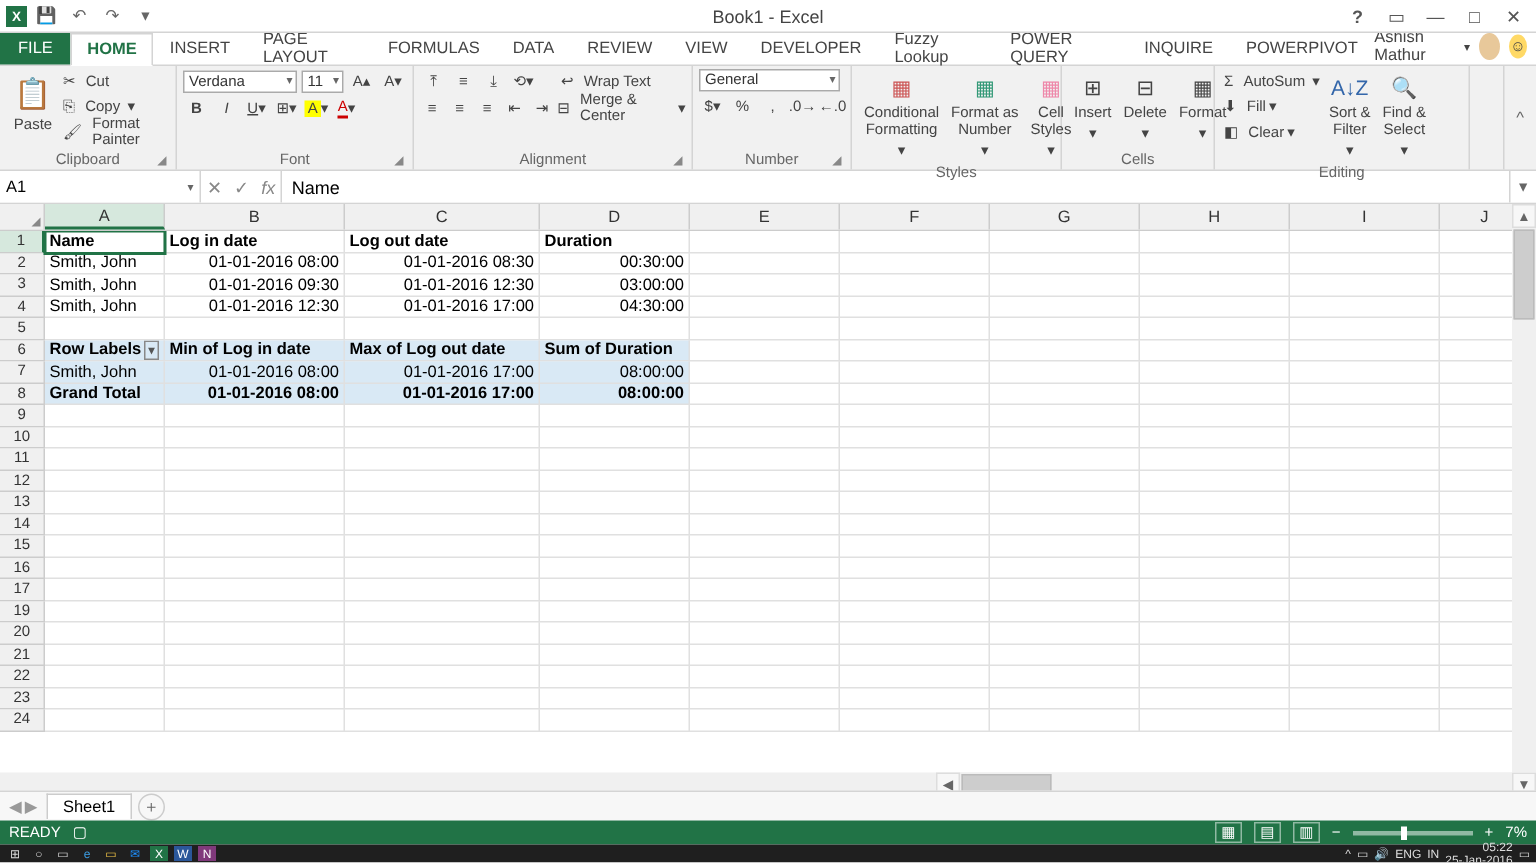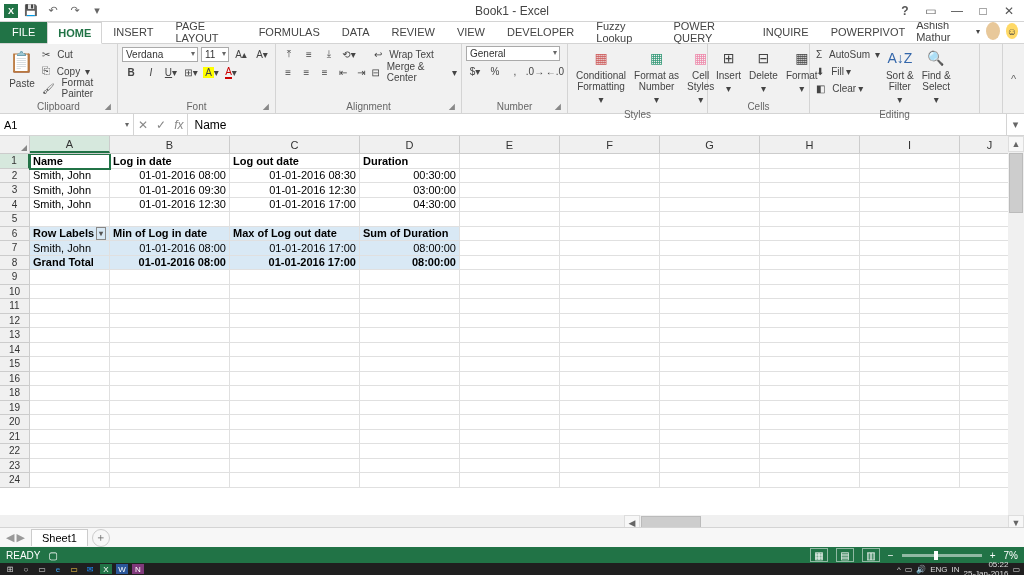--- a/index.html
+++ b/index.html
@@ -494,21 +494,21 @@
         <div class="cell" style="width: 130px;"></div>
         <div class="cell" style="width: 100px;"></div>
         <div class="cell" style="width: 100px;"></div>
         <div class="cell" style="width: 100px;"></div>
         <div class="cell" style="width: 100px;"></div>
         <div class="cell" style="width: 100px;"></div>
         <div class="cell" style="width: 100px;"></div>
         <div class="cell" style="width: 60px;"></div>
       </div>
       <div class="row">
-        <div class="rh">18</div>
+        <div class="rh">17</div>
         <div class="cell" style="width: 80px;"></div>
         <div class="cell" style="width: 120px;"></div>
         <div class="cell" style="width: 130px;"></div>
         <div class="cell" style="width: 100px;"></div>
         <div class="cell" style="width: 100px;"></div>
         <div class="cell" style="width: 100px;"></div>
         <div class="cell" style="width: 100px;"></div>
         <div class="cell" style="width: 100px;"></div>
         <div class="cell" style="width: 100px;"></div>
         <div class="cell" style="width: 60px;"></div>

